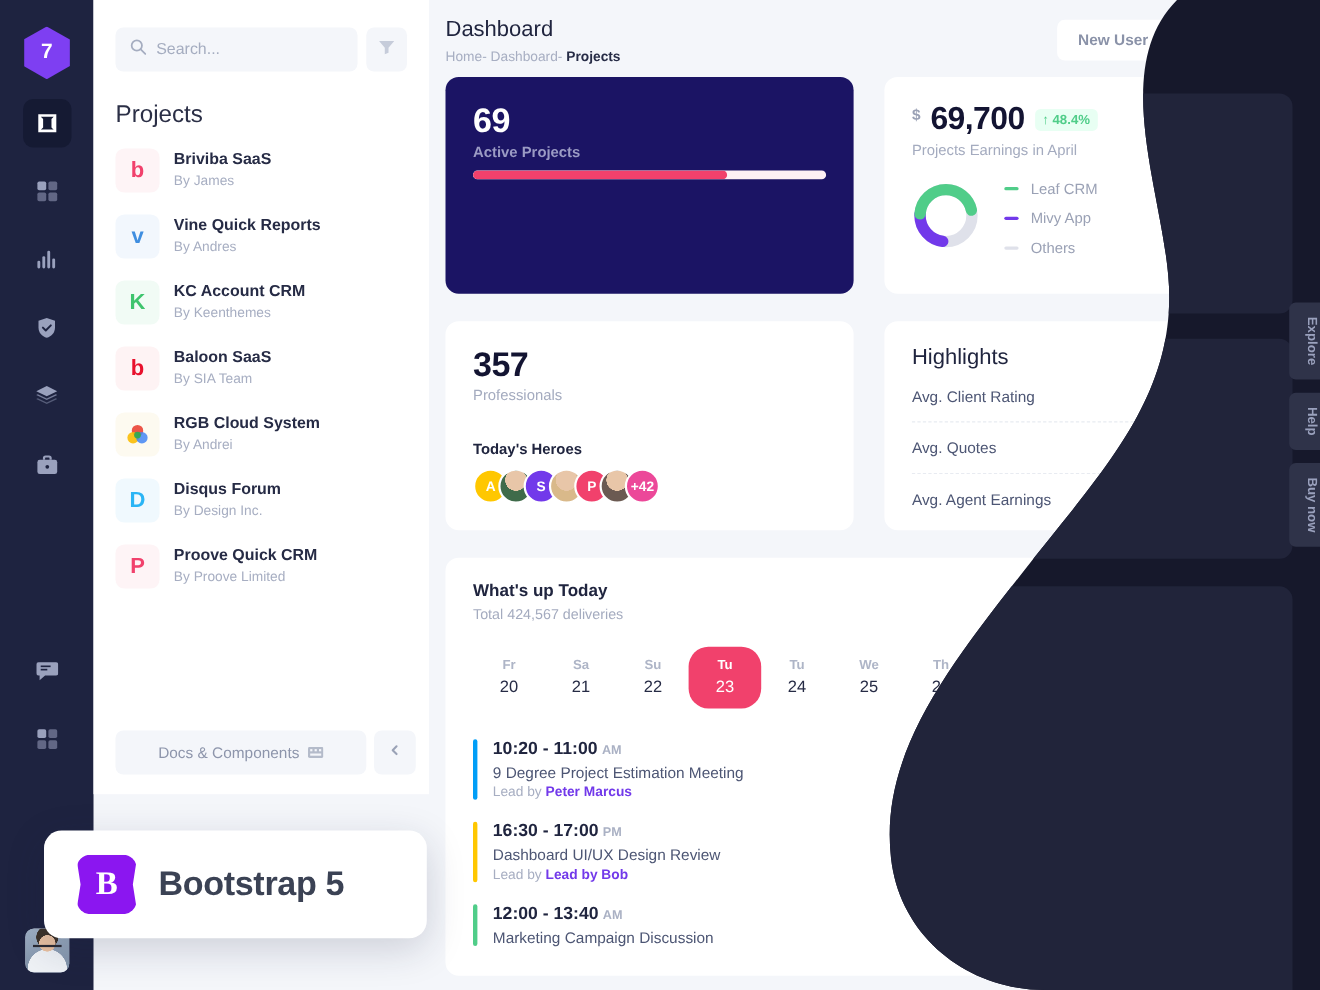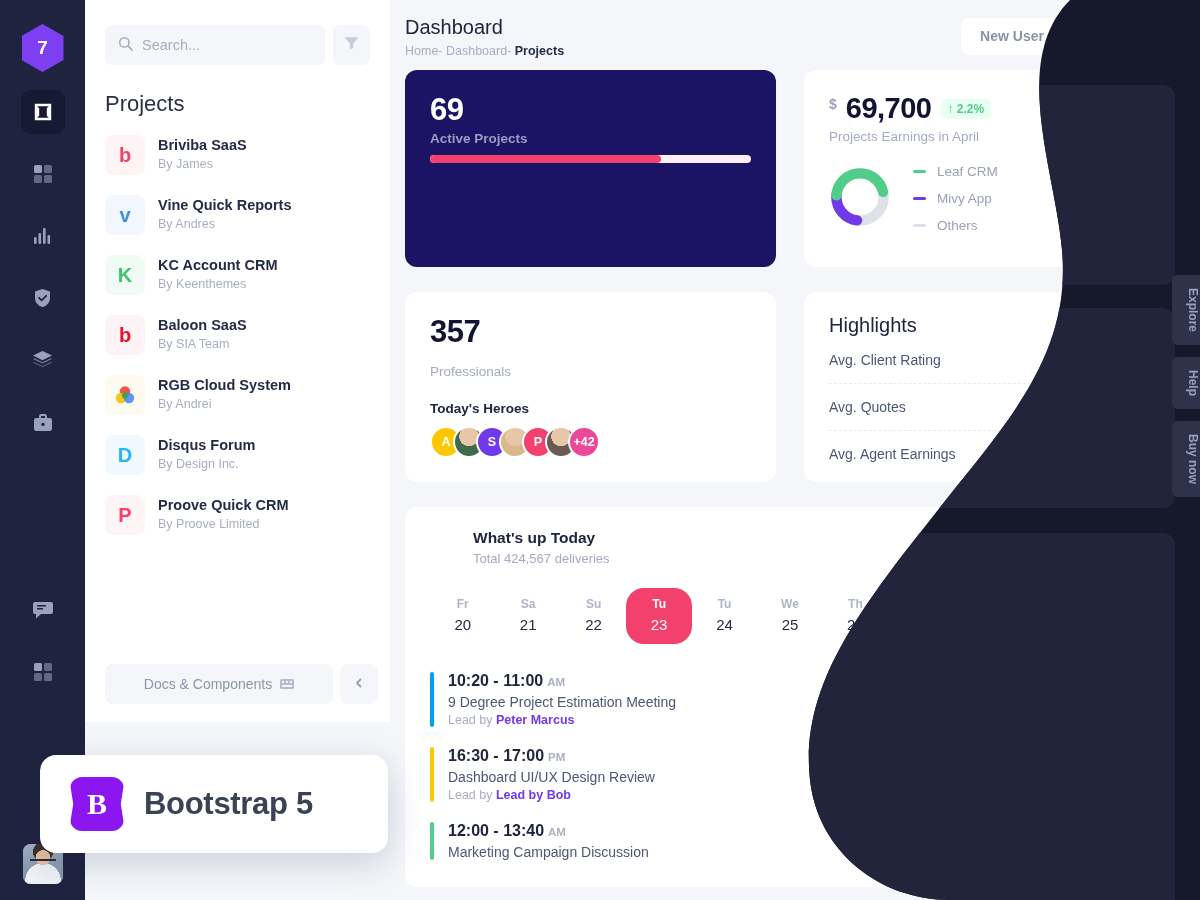--- a/index.html
+++ b/index.html
@@ -149,21 +149,21 @@
   .donut-row { display: flex; align-items: center; margin-top: 20px; gap: 22px; }
   .legend { display: flex; flex-direction: column; gap: 12px; flex: 1; }
   .legend-line { display: flex; align-items: center; }
   .dash { width: 13px; height: 3px; border-radius: 2px; margin-right: 11px; }
   .legend-name { font-size: 13.5px; color: #9aa1b5; }
   .legend-val { margin-left: auto; font-size: 13.5px; color: #1c2138; font-weight: bold; }
 
   
   .card-pro { padding: 22px 25px 24px 25px; height: 190px; display: flex; flex-direction: column; }
   .pro-num { font-size: 31px; color: #131432; font-weight: bold; letter-spacing: -0.5px; }
-  .pro-sub { font-size: 13.5px; color: #a4abbf; margin-top: 14px; }
+  .pro-sub { font-size: 13.5px; color: #a4abbf; margin-top: 2px; }
   .heroes-title { font-size: 13.5px; color: #20253f; font-weight: bold; margin-top: auto; }
   .heroes { display: flex; margin-top: 10px; }
   .hero {
     width: 32px; height: 32px; border-radius: 50%; margin-right: -9px;
     border: 2px solid #fff; display: flex; align-items: center; justify-content: center;
     color: #fff; font-size: 12.5px; font-weight: bold; overflow: hidden;
   }
 
   
   .card-high { padding: 22px 25px 14px 25px; height: 190px; }
@@ -174,21 +174,21 @@
   }
   .high-row + .high-row { border-top: 1px dashed #e8ebf1; }
   .high-label { color: #4d5674; }
   .high-right { display: flex; align-items: center; gap: 8px; }
   .high-val { font-weight: bold; color: #1c2138; font-size: 14.5px; }
   .high-val .muted { color: #b2b9cc; font-weight: 600; }
 
   
   .wide { padding: 0 25px 0 15px; margin-top: 25px; }
   .card-wide { background: #fff; border-radius: 12px; padding: 22px 25px 10px 25px; height: 380px; }
-  .wu-head { display: flex; justify-content: space-between; align-items: flex-start; margin-left: 43px; }
+  .wu-head { display: flex; justify-content: space-between; align-items: flex-start; }
   .wu-title { font-size: 15.5px; color: #20253f; font-weight: bold; }
   .wu-sub { font-size: 13px; color: #a4abbf; margin-top: 4px; }
   .report-btn {
     background: #f4f6fa; border: none; border-radius: 7px; height: 37px;
     padding: 0 16px; color: #8d95ab; font-size: 13.5px; font-weight: 600;
     font-family: "Liberation Sans", sans-serif;
   }
   .days { display: flex; margin-top: 22px; gap: 0; }
   .day {
     flex: 1; text-align: center; padding: 9px 0 11px 0; border-radius: 18px;
@@ -490,21 +490,21 @@
     </div>
 
     <div class="col">
 
       <div class="card card-earn">
         <div class="earn-row">
           <span class="dollar">$</span>
           <span class="earn-amt">69,700</span>
           <span class="badge-up">
             <span>↑</span>
-            <span>2.2%</span>
+            <span>48.4%</span>
           </span>
         </div>
         <div class="earn-sub">Projects Earnings in April</div>
         <div class="donut-row">
           <div>
             <svg width="62" height="62" viewBox="0 0 42 42">
               <circle cx="21" cy="21" r="16" fill="none" stroke="#dfe1ea" stroke-width="7"></circle>
               <circle cx="21" cy="21" r="16" fill="none" stroke="#7239ea" stroke-width="7" stroke-dasharray="24 76.5" stroke-dashoffset="-52" transform="rotate(-90 21 21)" stroke-linecap="round"></circle>
               <circle cx="21" cy="21" r="16" fill="none" stroke="#50cd89" stroke-width="7" stroke-dasharray="46 54.5" stroke-dashoffset="-76" transform="rotate(-90 21 21)" stroke-linecap="round"></circle>
             </svg>

